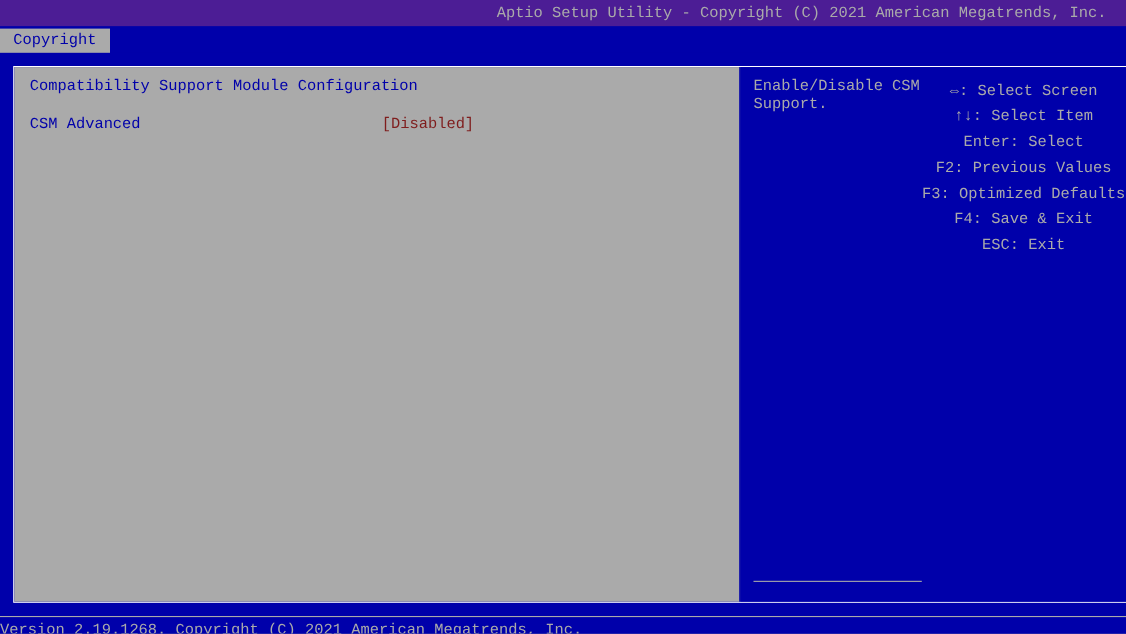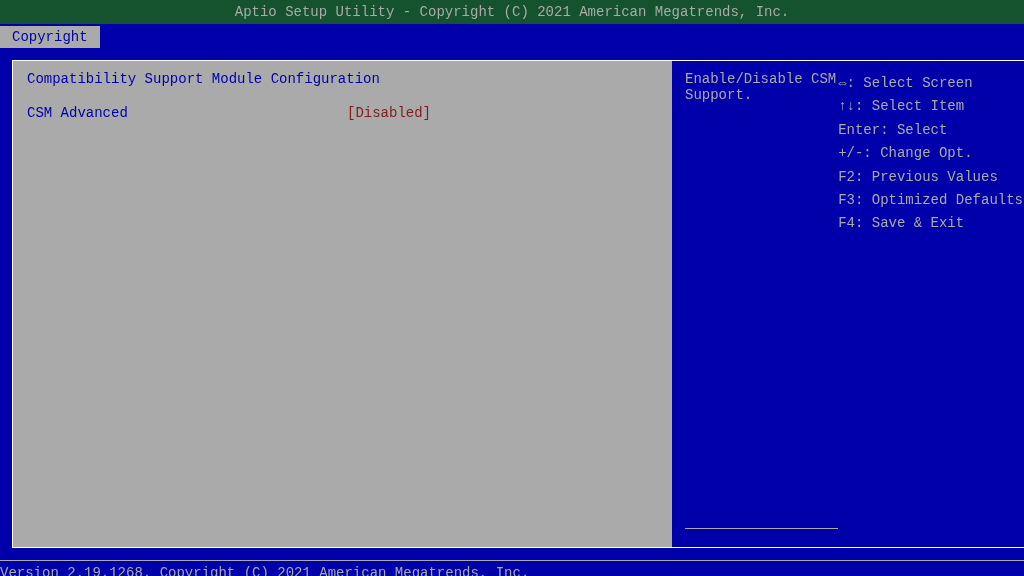--- a/index.html
+++ b/index.html
@@ -12,23 +12,23 @@
       width: 1024px;
       height: 576px;
       background-color: #0000AA;
       font-family: 'Courier New', Courier, monospace;
       font-size: 14px;
       color: #AAAAAA;
       overflow: hidden;
     }
 
     #title-bar {
-      background-color: #14532d;
+      background-color: #4c1d95;
       color: #AAAAAA;
-      text-align: center;
+      text-align: right;
       padding: 4px 18px;
       font-size: 14px;
     }
 
     #tab-bar {
       background-color: #0000AA;
       padding: 2px 0 0 0;
       display: flex;
       align-items: flex-end;
     }
@@ -104,20 +104,21 @@
     }
 
     #key-help {
       color: #AAAAAA;
       font-size: 14px;
       line-height: 1.6;
     }
 
     #key-help div {
       margin: 1px 0;
+      text-align: center;
     }
 
     #footer-bar {
       background-color: #0000AA;
       color: #AAAAAA;
       text-align: left;
       padding: 4px 0;
       font-size: 14px;
       border-top: 1px solid #AAAAAA;
     }
@@ -144,24 +145,24 @@
       <span class="setting-value">[Disabled]</span>
     </div>
   </div>
 
   <div id="right-panel">
     <div id="help-text">Enable/Disable CSM Support.</div>
     <div id="key-help">
     <div>⇔: Select Screen</div>
         <div>↑↓: Select Item</div>
         <div>Enter: Select</div>
-        <div>+/-: Change Opt.</div>
         <div>F2: Previous Values</div>
         <div>F3: Optimized Defaults</div>
         <div>F4: Save &amp; Exit</div>
+        <div>ESC: Exit</div>
       </div>
   </div>
 
 </div>
 
 <div id="footer-bar">
   <span>Version 2.19.1268. Copyright (C) 2021 American Megatrends, Inc.</span>
 </div>
 
 </body></html>

